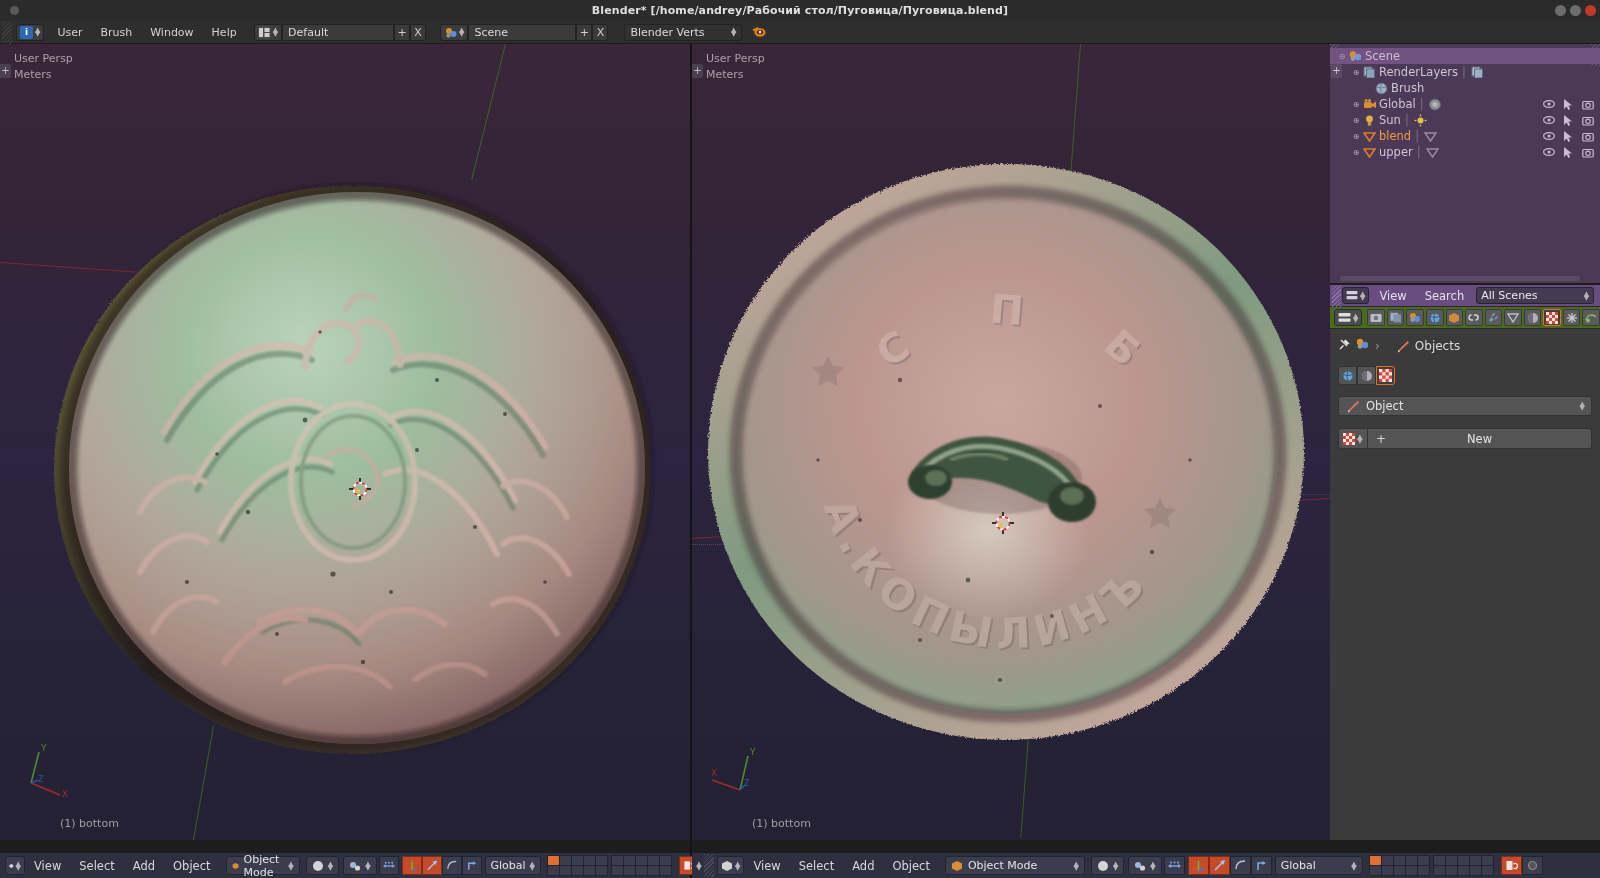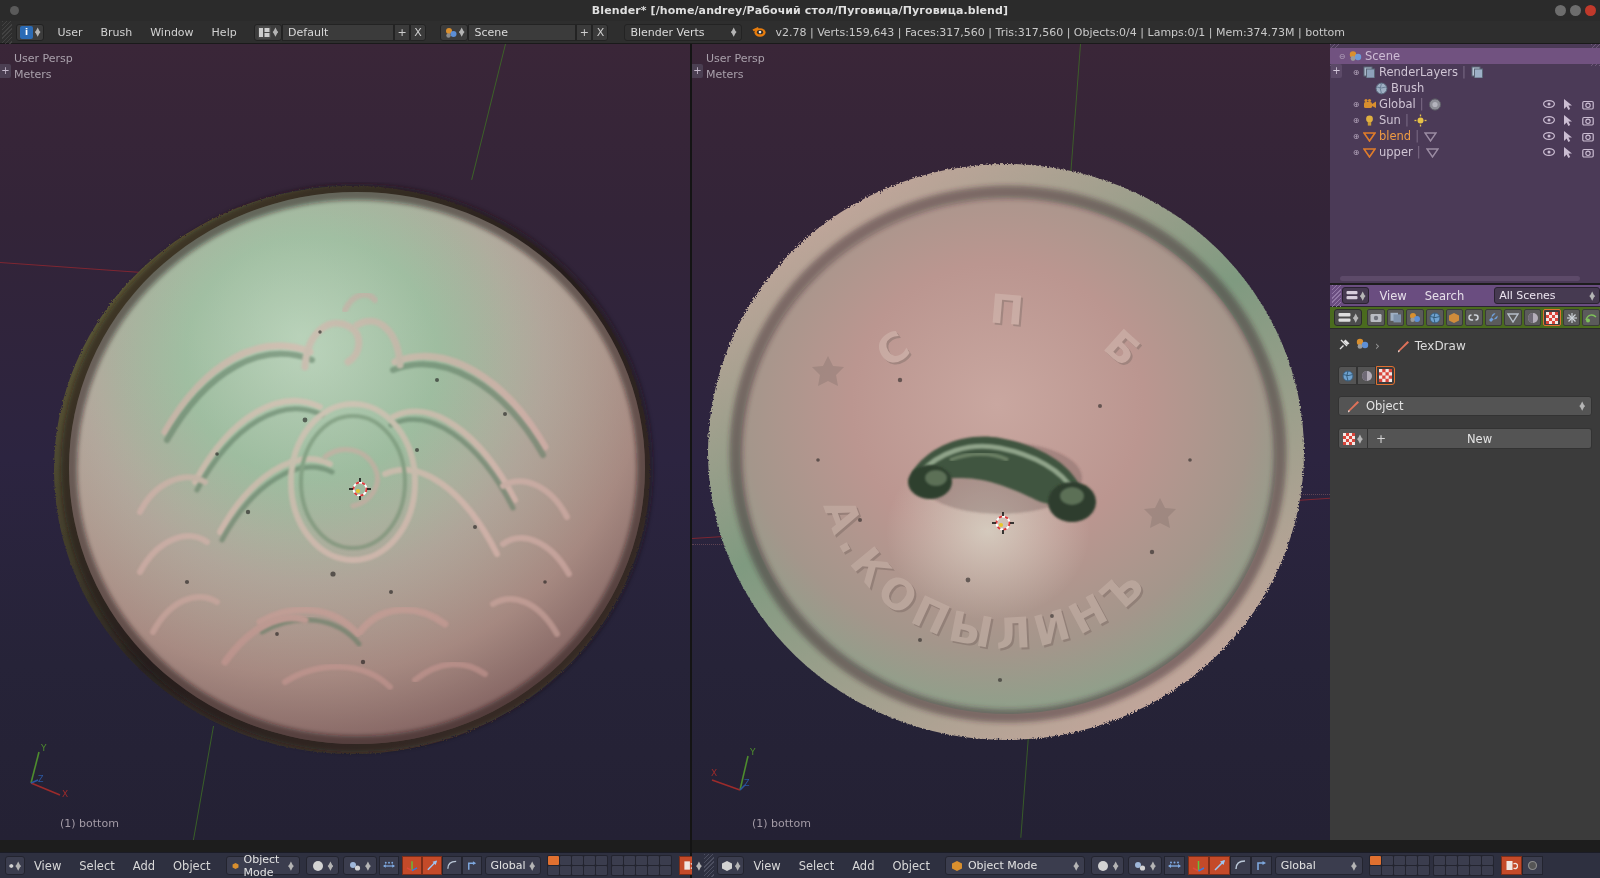--- a/index.html
+++ b/index.html
@@ -210,21 +210,21 @@
     display: flex; align-items: center; padding-left: 12px; gap: 2px;
     border-bottom: 1px solid #2c2433;
   }
   .prop-hdr-grip {
     position: absolute; left: 2px; top: 0; width: 9px; height: 22px;
     background: repeating-linear-gradient(135deg, #9277a6 0 1px, transparent 1px 3px);
   }
   .pmenu { padding: 2px 8px; font-size: 11.5px; color: #e6dfe9; }
   .psel {
     display: flex; align-items: center; justify-content: space-between;
-    height: 17px; width: 118px; padding: 0 4px; margin-left: 20px;
+    height: 17px; width: 118px; padding: 0 4px; margin-left: 2px;
     background: #463a51; border: 1px solid #2a2231; border-radius: 3px;
     font-size: 11px; color: #ece5f0;
   }
   .prop-tabs {
     height: 22px; background: #4a6b1e;
     display: flex; align-items: center; padding-left: 4px; gap: 2px;
     border-bottom: 1px solid #2a2a2a;
   }
   .ptab {
     width: 18px; height: 17px; border-radius: 2px;
@@ -344,21 +344,20 @@
     </div>
 
     <span style="margin-left:10px;">
       <svg width="15" height="14" viewBox="0 0 15 14">
         <ellipse cx="8" cy="8.5" rx="5.6" ry="4.2" fill="#e87d0d"></ellipse>
         <ellipse cx="8" cy="8.2" rx="3.1" ry="2.1" fill="#2b2b2b"></ellipse>
         <circle cx="8" cy="8.1" r="1.3" fill="#eaeaea"></circle>
         <path d="M0.5 5.5 L6 3 L7 5.5 L1.6 7.2 Z" fill="#e87d0d"></path>
       </svg>
     </span>
-    <span class="stats">v2.78 | Verts:159,643 | Faces:317,560 | Tris:317,560 | Objects:0/4 | Lamps:0/1 | Mem:374.73M | bottom</span>
   </div>
 
   <div class="viewport" id="vp-left">
 
     <div class="axis-line axis-x" style="left:0; top:218px; width:160px; transform:rotate(4deg); transform-origin:left center; opacity:.85;"></div>
     <div class="axis-line axis-y" style="left:505px; top:0; height:140px; transform:rotate(14deg); transform-origin:top center; opacity:.8;"></div>
     <div class="axis-line axis-y" style="left:213px; top:682px; height:118px; transform:rotate(10deg); transform-origin:top center; opacity:.8;"></div>
 
     <div class="coin-wrap" style="left:45px; top:138px; width:630px; height:580px;">
       <svg width="630" height="580" viewBox="0 0 630 580">
@@ -1208,21 +1207,21 @@
                 <circle cx="9" cy="7" r="3.2" fill="#5d8fd6"></circle>
                 <circle cx="4" cy="8.4" r="2.4" fill="#9a9a9a"></circle>
               </svg>
           </span>
           <span class="gray">›</span>
           <span style="margin-left:10px;display:inline-flex;align-items:center;gap:5px;">
             <svg width="15" height="13" viewBox="0 0 15 13">
               <path d="M12.5 1 L14 2.5 L5 11 L3 12.5 L3.5 10.2 Z" fill="#e0725a"></path>
               <path d="M3 12.5 L3.5 10.2 L5 11 Z" fill="#f0f0f0"></path>
               </svg>
-            <span>TexDraw</span>
+            <span>Objects</span>
           </span>
         </div>
 
         <div class="minirow">
           <div class="mini-tog" style="border-radius:3px 0 0 3px;">
             <svg width="12" height="12">
                 <circle cx="6" cy="6" r="5" fill="#6fa2cf" stroke="#3a5f80"></circle>
                 <path d="M1.5 4.6 q4.5 2 9 0 M6 1 q-2.4 5 0 10" fill="none" stroke="#2f5672" stroke-width="0.9"></path>
               </svg>
           </div>

